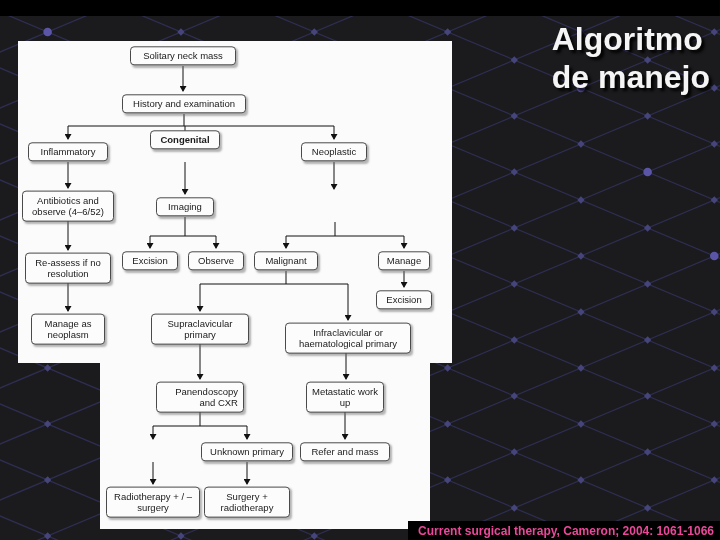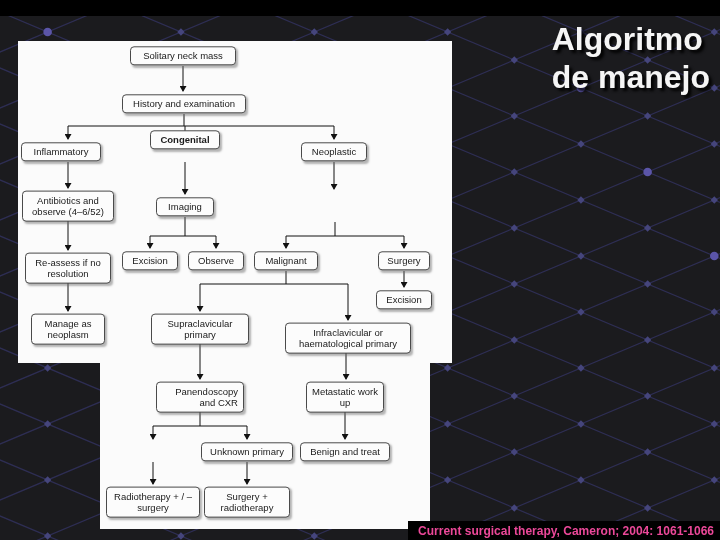--- a/index.html
+++ b/index.html
@@ -14,21 +14,21 @@
   #flow-arrows{position:absolute;left:0;top:0;width:720px;height:540px;z-index:2;pointer-events:none;}
   .node{
     position:absolute;transform:translate(-50%,-50%);
     background:#fcfcfc;border:1px solid #4a4a4a;border-radius:4px;
     box-sizing:border-box;padding:3px 5px;
     font-size:9.5px;line-height:1.2;text-align:center;color:#1a1a1a;
     box-shadow:2px 2px 2px rgba(110,110,110,0.5);z-index:3;
   }
   #n0{left:183px;top:40px;width:106px;}
   #n1{left:184px;top:88px;width:124px;}
-  #n2{left:61px;top:136px;width:80px;}
+  #n2{left:68px;top:136px;width:80px;}
   #n3{left:185px;top:124px;width:70px;font-weight:bold;}
   #n4{left:334px;top:136px;width:66px;}
   #n5{left:68px;top:190px;width:92px;}
   #n6{left:185px;top:191px;width:58px;}
   #n7{left:335px;top:191px;width:120px;}
   #n8{left:68px;top:252px;width:86px;}
   #n9{left:150px;top:245px;width:56px;}
   #n10{left:216px;top:245px;width:56px;}
   #n11{left:286px;top:245px;width:64px;}
   #n12{left:404px;top:245px;width:52px;}
@@ -260,29 +260,29 @@
   <div class="node" id="n1">History and examination</div>
   <div class="node" id="n2">Inflammatory</div>
   <div class="node" id="n3">Congenital</div>
   <div class="node" id="n4">Neoplastic</div>
   <div class="node" id="n5">Antibiotics and observe (4–6/52)</div>
   <div class="node" id="n6">Imaging</div>
   <div class="node" id="n8">Re-assess if no resolution</div>
   <div class="node" id="n9">Excision</div>
   <div class="node" id="n10">Observe</div>
   <div class="node" id="n11">Malignant</div>
-  <div class="node" id="n12">Surgery</div>
+  <div class="node" id="n12">Manage</div>
   <div class="node" id="n13">Excision</div>
   <div class="node" id="n14">Manage as neoplasm</div>
   <div class="node" id="n15">Supraclavicular primary</div>
   <div class="node" id="n16">Infraclavicular or haematological primary</div>
   <div class="node" id="n17">Panendoscopy and CXR</div>
   <div class="node" id="n18">Metastatic work up</div>
   <div class="node" id="n20">Unknown primary</div>
-  <div class="node" id="n21">Benign and treat</div>
+  <div class="node" id="n21">Refer and mass</div>
   <div class="node" id="n22">Radiotherapy + / – surgery</div>
   <div class="node" id="n23">Surgery + radiotherapy</div>
 
   <div id="slide-title">
     <div>Algoritmo</div>
     <div>de manejo</div>
   </div>
 
   <div id="citation">Current surgical therapy, Cameron; 2004: 1061-1066</div>
 

